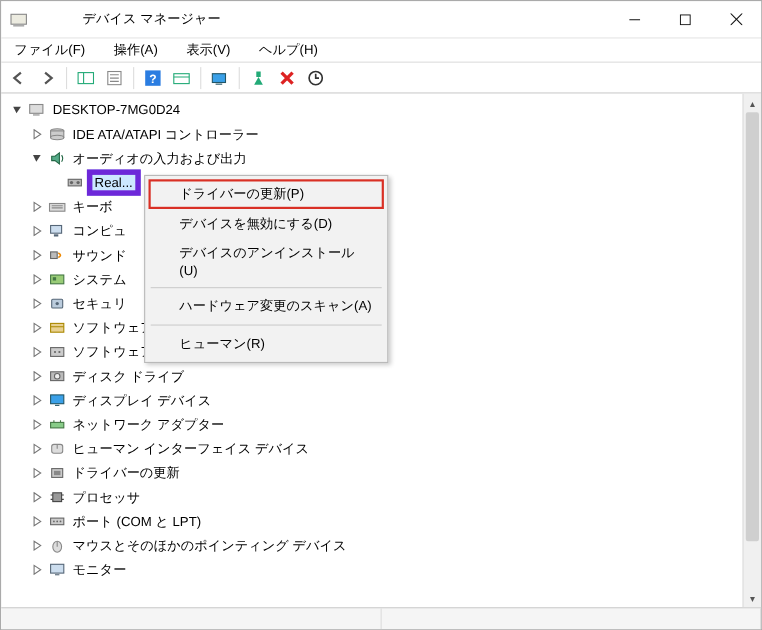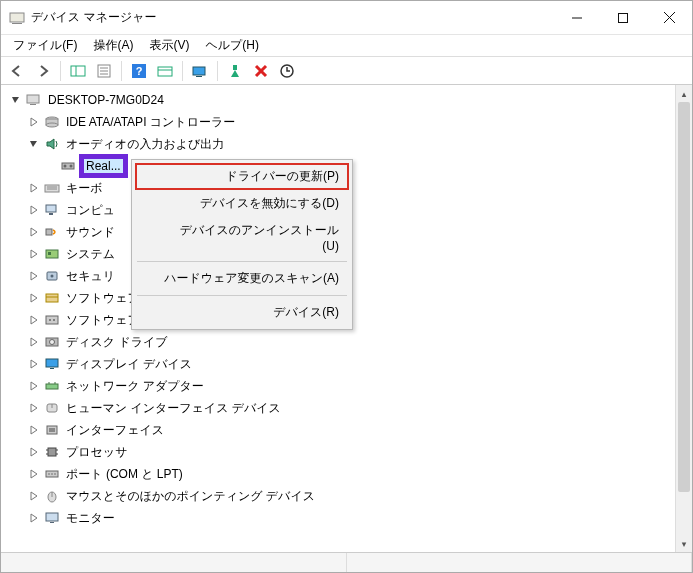--- a/index.html
+++ b/index.html
@@ -15,40 +15,41 @@
     display: flex;
     flex-direction: column;
   }
   
   .titlebar {
     height: 34px;
     display: flex;
     align-items: center;
     padding-left: 8px;
     border-bottom: 1px solid #e5e5e5;
+    gap: 44px;
   }
   .title-icon {
     width: 16px; height: 16px; margin-right: 6px;
     display: inline-flex; align-items: center; justify-content: center;
   }
   .title-text { flex: 1; font-size: 12px; }
   .win-controls { display: flex; height: 100%; }
   .win-btn {
     width: 46px; height: 100%;
     display: flex; align-items: center; justify-content: center;
     font-size: 13px; color: #111;
   }
   .win-btn svg { stroke: #111; }
   
   .menubar {
     height: 22px;
     display: flex;
     align-items: center;
     padding-left: 6px;
-    gap: 4px;
+    gap: 14px;
     border-bottom: 1px solid #ddd;
   }
   .menu-item { padding: 2px 6px; }
   
   .toolbar {
     height: 28px;
     display: flex;
     align-items: center;
     padding: 0 4px;
     gap: 2px;
@@ -58,21 +59,20 @@
     width: 24px; height: 24px;
     display: flex; align-items: center; justify-content: center;
   }
   .tool-sep { width: 1px; height: 20px; background: #ddd; margin: 0 3px; }
   
   .content-wrap {
     flex: 1;
     display: flex;
     overflow: hidden;
     position: relative;
-    text-align: right;
   }
   .tree {
     flex: 1;
     overflow: auto;
     padding: 4px 0;
     position: relative;
   }
   .tree-row {
     display: flex;
     align-items: center;
@@ -478,21 +478,21 @@
             <svg width="10" height="10">
               <path d="M2 1 L8 5 L2 9 Z" fill="none" stroke="#777"></path>
             </svg>
           </span>
           <span class="node-icon">
             <svg width="16" height="14">
               <rect x="3" y="3" width="10" height="8" fill="#ccc" stroke="#666"></rect>
               <rect x="5" y="5" width="6" height="4" fill="#888"></rect>
             </svg>
           </span>
-          <span class="node-label">インターフェイス</span>
+          <span class="node-label">ドライバーの更新</span>
         </div>
         <div class="tree-row">
           <span class="indent" style="width:22px"></span>
           <span class="expander">
             <svg width="10" height="10">
               <path d="M2 1 L8 5 L2 9 Z" fill="none" stroke="#777"></path>
             </svg>
           </span>
           <span class="node-icon">
             <svg width="16" height="14">
@@ -554,21 +554,21 @@
         </div>
       </div>
 
     <div class="context-menu">
       <div class="ctx-item highlight">ドライバーの更新(P)</div>
       <div class="ctx-item">デバイスを無効にする(D)</div>
       <div class="ctx-item">デバイスのアンインストール(U)</div>
       <div class="ctx-sep"></div>
       <div class="ctx-item">ハードウェア変更のスキャン(A)</div>
       <div class="ctx-sep"></div>
-      <div class="ctx-item">デバイス(R)</div>
+      <div class="ctx-item">ヒューマン(R)</div>
     </div>
   </div>
 
   <div class="vscroll">
     <div class="vscroll-btn">▴</div>
     <div class="vscroll-track">
       <div class="vscroll-thumb"></div>
     </div>
     <div class="vscroll-btn">▾</div>
   </div>

